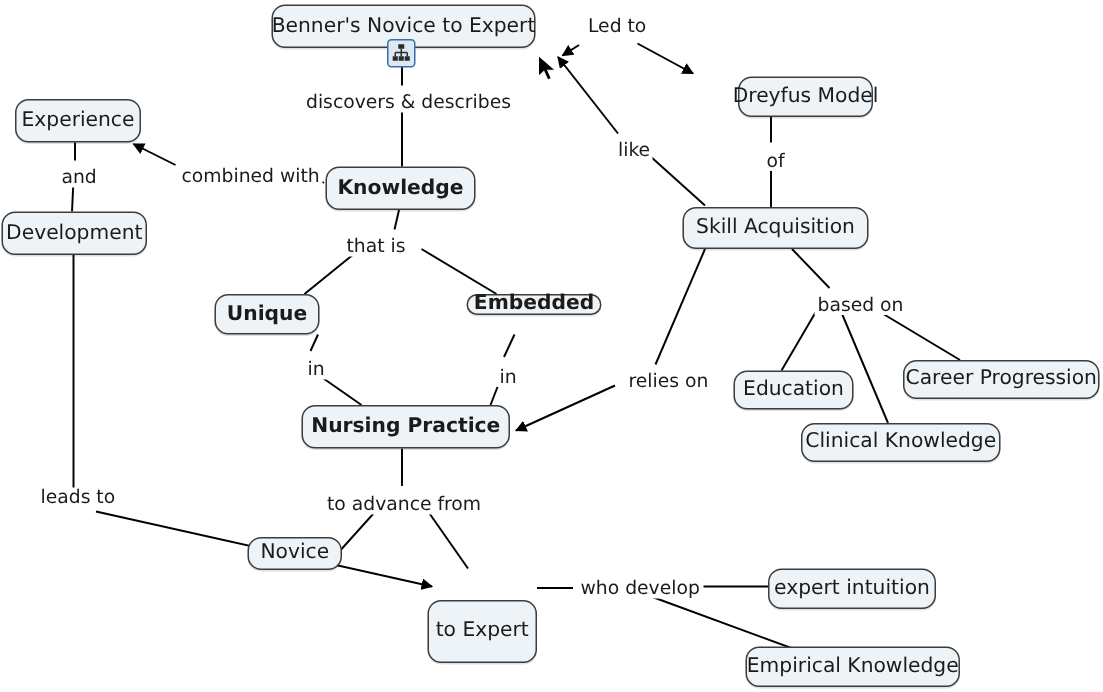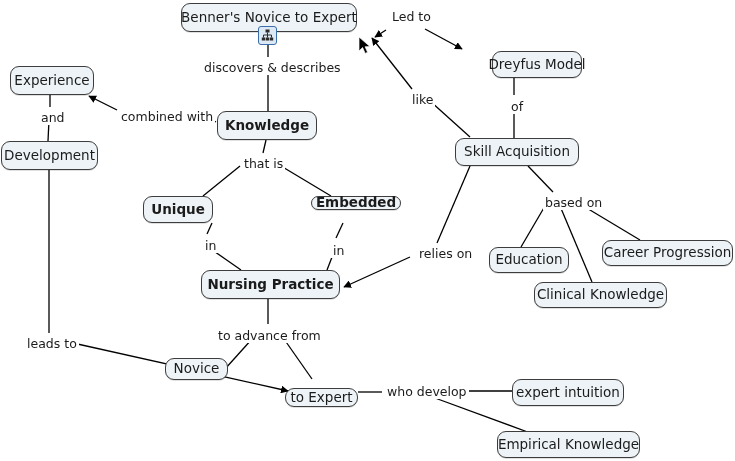--- a/index.html
+++ b/index.html
@@ -176,44 +176,44 @@
       </div>
       <div class="node" style="left: 602px; top: 240px; width: 131px; height: 26px; text-align: center;">
         <span>Career Progression</span>
       </div>
       <div class="node" style="left: 534px; top: 282px; width: 133px; height: 26px;">
         <span>Clinical Knowledge</span>
       </div>
       <div class="node" style="left: 165px; top: 358px; width: 63px; height: 22px;">
         <span>Novice</span>
       </div>
-      <div class="node" style="left: 285px; top: 388px; width: 73px; height: 19px;">
+      <div class="node" style="left: 285px; top: 400px; width: 73px; height: 42px;">
         <span>to Expert</span>
       </div>
       <div class="node" style="left: 512px; top: 379px; width: 112px; height: 27px;">
         <span>expert intuition</span>
       </div>
       <div class="node" style="left: 497px; top: 431px; width: 143px; height: 27px;">
         <span>Empirical Knowledge</span>
       </div>
     </div>
 
   <div id="labels-layer">
       <div class="elabel" style="left: 202px; top: 62px;">discovers &amp; describes</div>
       <div class="elabel" style="left: 390px; top: 11px;">Led to</div>
       <div class="elabel" style="left: 410px; top: 94px;">like</div>
       <div class="elabel" style="left: 509px; top: 101px;">of</div>
       <div class="elabel" style="left: 119px; top: 111px;">combined with</div>
       <div class="elabel" style="left: 39px; top: 112px;">and</div>
-      <div class="elabel" style="left: 242px; top: 158px;">that is</div>
+      <div class="elabel" style="left: 229px; top: 158px;">that is</div>
       <div class="elabel" style="left: 203px; top: 240px;">in</div>
       <div class="elabel" style="left: 331px; top: 245px;">in</div>
       <div class="elabel" style="left: 417px; top: 248px;">relies on</div>
       <div class="elabel" style="left: 543px; top: 197px;">based on</div>
-      <div class="elabel" style="left: 25px; top: 338px;">leads to</div>
+      <div class="elabel" style="left: 25px; top: 325px;">leads to</div>
       <div class="elabel" style="left: 216px; top: 330px;">to advance from</div>
       <div class="elabel" style="left: 385px; top: 386px;">who develop</div>
     </div>
 
   <div class="root-icon" style="left:258px; top:26px;">
     <svg width="13" height="13" viewBox="0 0 13 13">
       <rect x="4.5" y="0.5" width="4" height="3" fill="#2b2b2b"></rect>
       <line x1="6.5" y1="3.5" x2="6.5" y2="6" stroke="#2b2b2b" stroke-width="1"></line>
       <line x1="2.5" y1="6" x2="10.5" y2="6" stroke="#2b2b2b" stroke-width="1"></line>
       <line x1="2.5" y1="6" x2="2.5" y2="8.5" stroke="#2b2b2b" stroke-width="1"></line>

